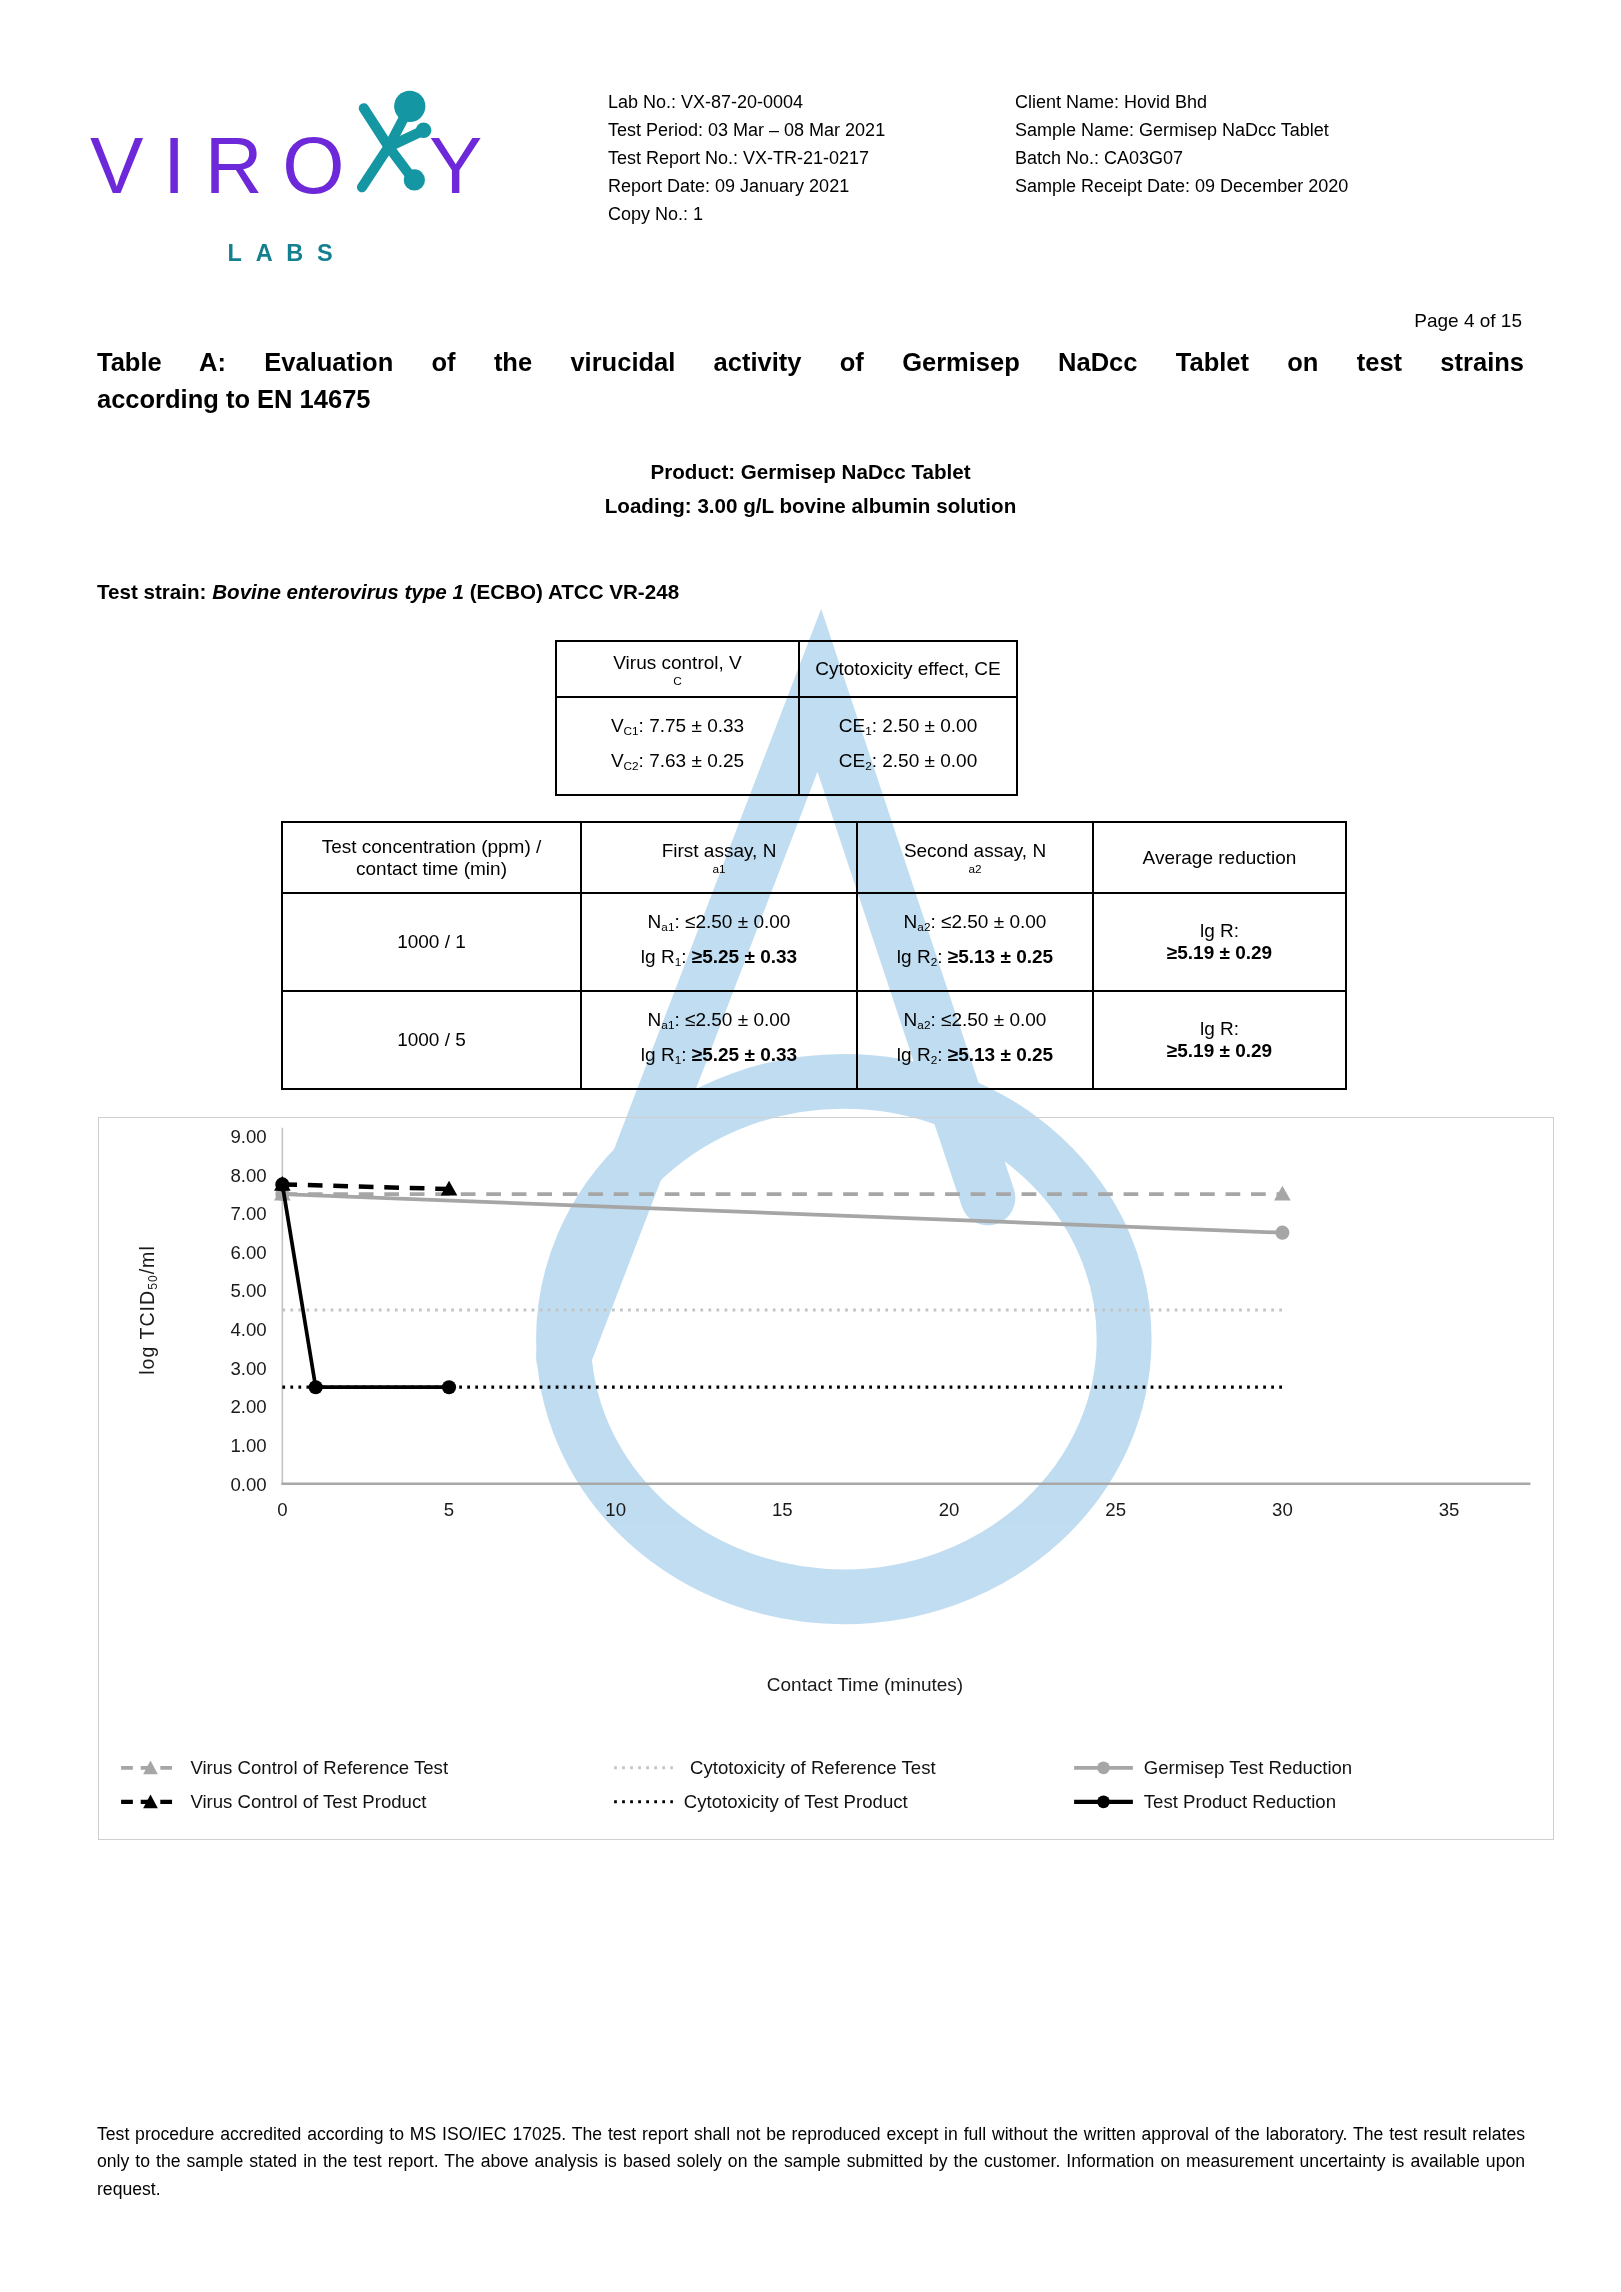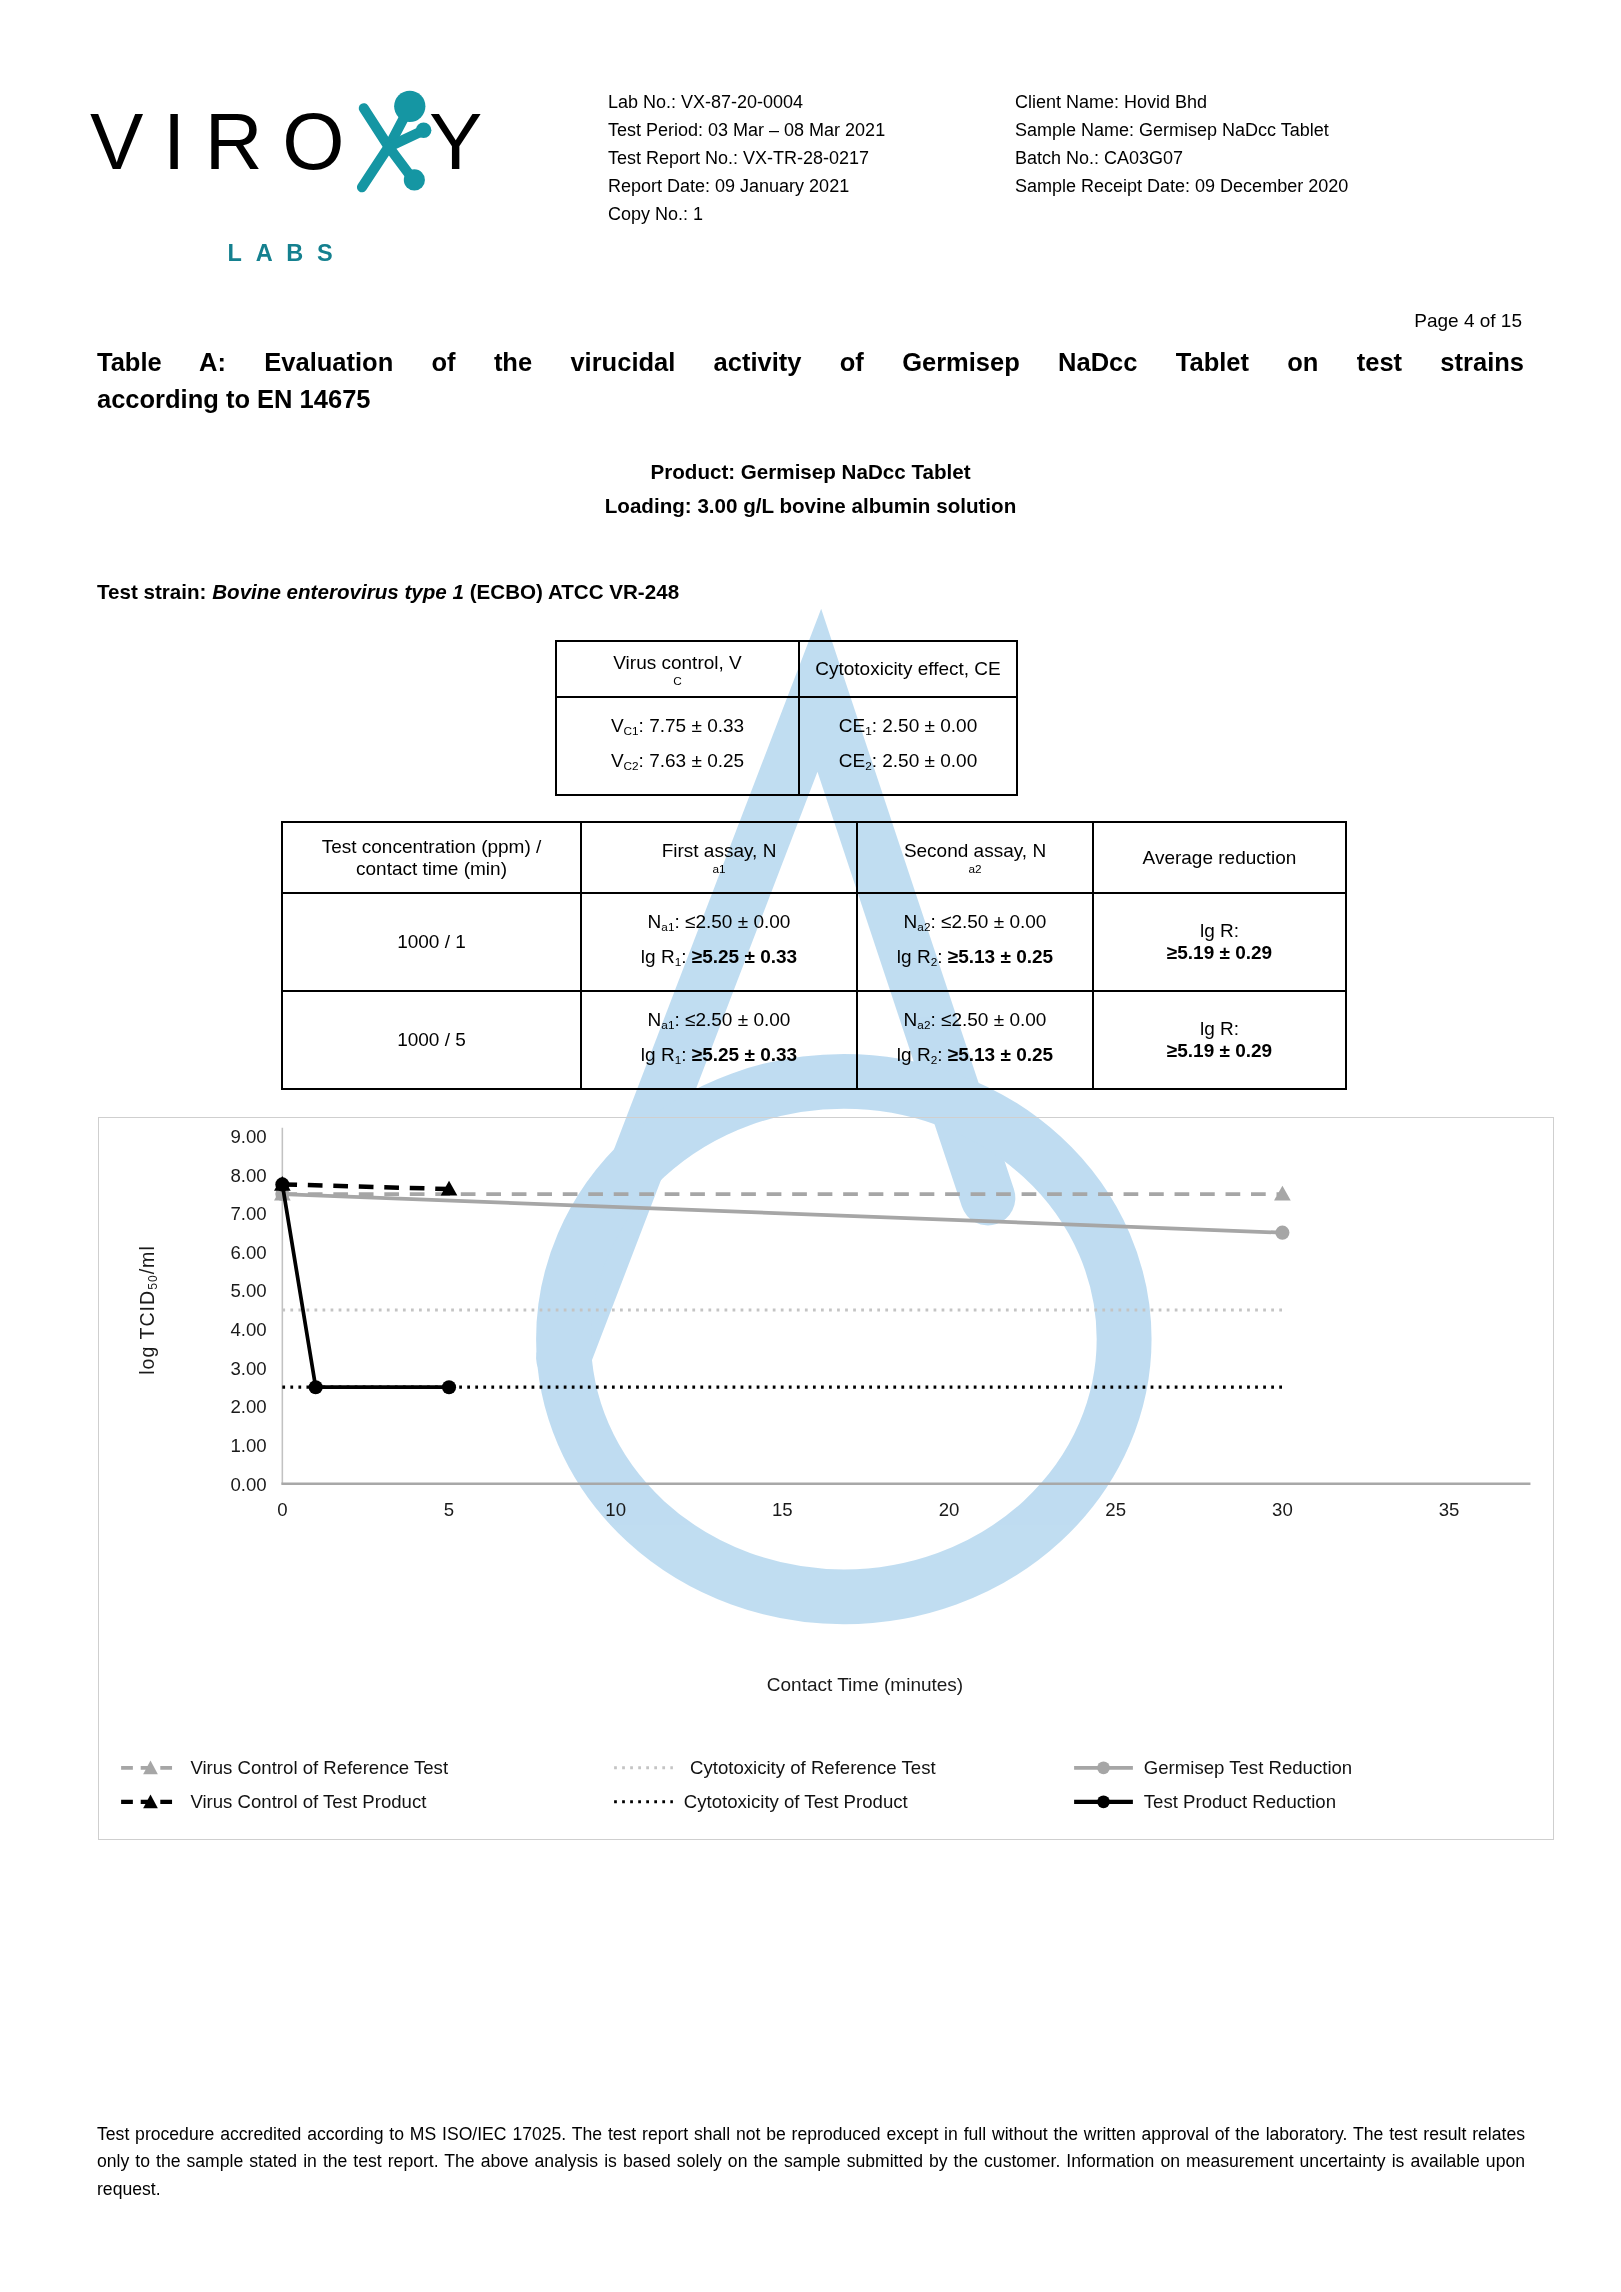--- a/index.html
+++ b/index.html
@@ -4,22 +4,22 @@
 <style>
   html,body{margin:0;padding:0;background:#e8e8e8;}
   .page{position:relative;width:1621px;height:2293px;background:#ffffff;margin:0 auto;
         font-family:"Liberation Sans",sans-serif;color:#000;overflow:hidden;}
   .abs{position:absolute;}
   .z{z-index:2;}
   .watermark{position:absolute;left:0;top:0;z-index:1;pointer-events:none;}
 
   
   .logo{left:90px;top:102px;width:412px;}
-  .logo-word{display:flex;align-items:flex-start;font-size:80px;letter-spacing:19.6px;
-             color:#000000;font-weight:400;line-height:1;}
+  .logo-word{display:flex;align-items:flex-end;font-size:80px;letter-spacing:19.6px;
+             color:#6d28d9;font-weight:400;line-height:1;}
   .logo-word .oy{margin-left:-3.9px;}
   .mol{margin:-17.6px -2px 0 -13.7px;}
   .logo-labs{display:flex;align-items:center;gap:13.7px;margin-top:19.6px;width:394px;flex-direction:column;}
   .logo-rule{flex:1;height:4.9px;border-radius:2.9px;background:linear-gradient(90deg,#0d7d92,#35b5ba);}
   .logo-labs span{font-size:23.5px;letter-spacing:13.7px;color:#14808f;font-weight:bold;}
 
   
   .header-info{left:608px;top:88px;width:921px;font-size:18px;line-height:28px;}
   .hdr-desc{font-weight:bold;font-size:18.6px;}
   .hdr-cols{display:flex;}
@@ -116,21 +116,21 @@
       <span>LABS</span>
       <i class="logo-rule"></i>
     </div>
   </div>
 
   <div class="abs z header-info">
     <div class="hdr-cols">
       <div class="hdr-col-l">
         <div>Lab No.: VX-87-20-0004</div>
         <div>Test Period: 03 Mar – 08 Mar 2021</div>
-        <div>Test Report No.: VX-TR-28-0217</div>
+        <div>Test Report No.: VX-TR-21-0217</div>
         <div>Report Date: 09 January 2021</div>
         <div>Copy No.: 1</div>
       </div>
       <div class="hdr-col-r">
         <div>Client Name: Hovid Bhd</div>
         <div>Sample Name: Germisep NaDcc Tablet</div>
         <div>Batch No.: CA03G07</div>
         <div>Sample Receipt Date: 09 December 2020</div>
       </div>
     </div>

